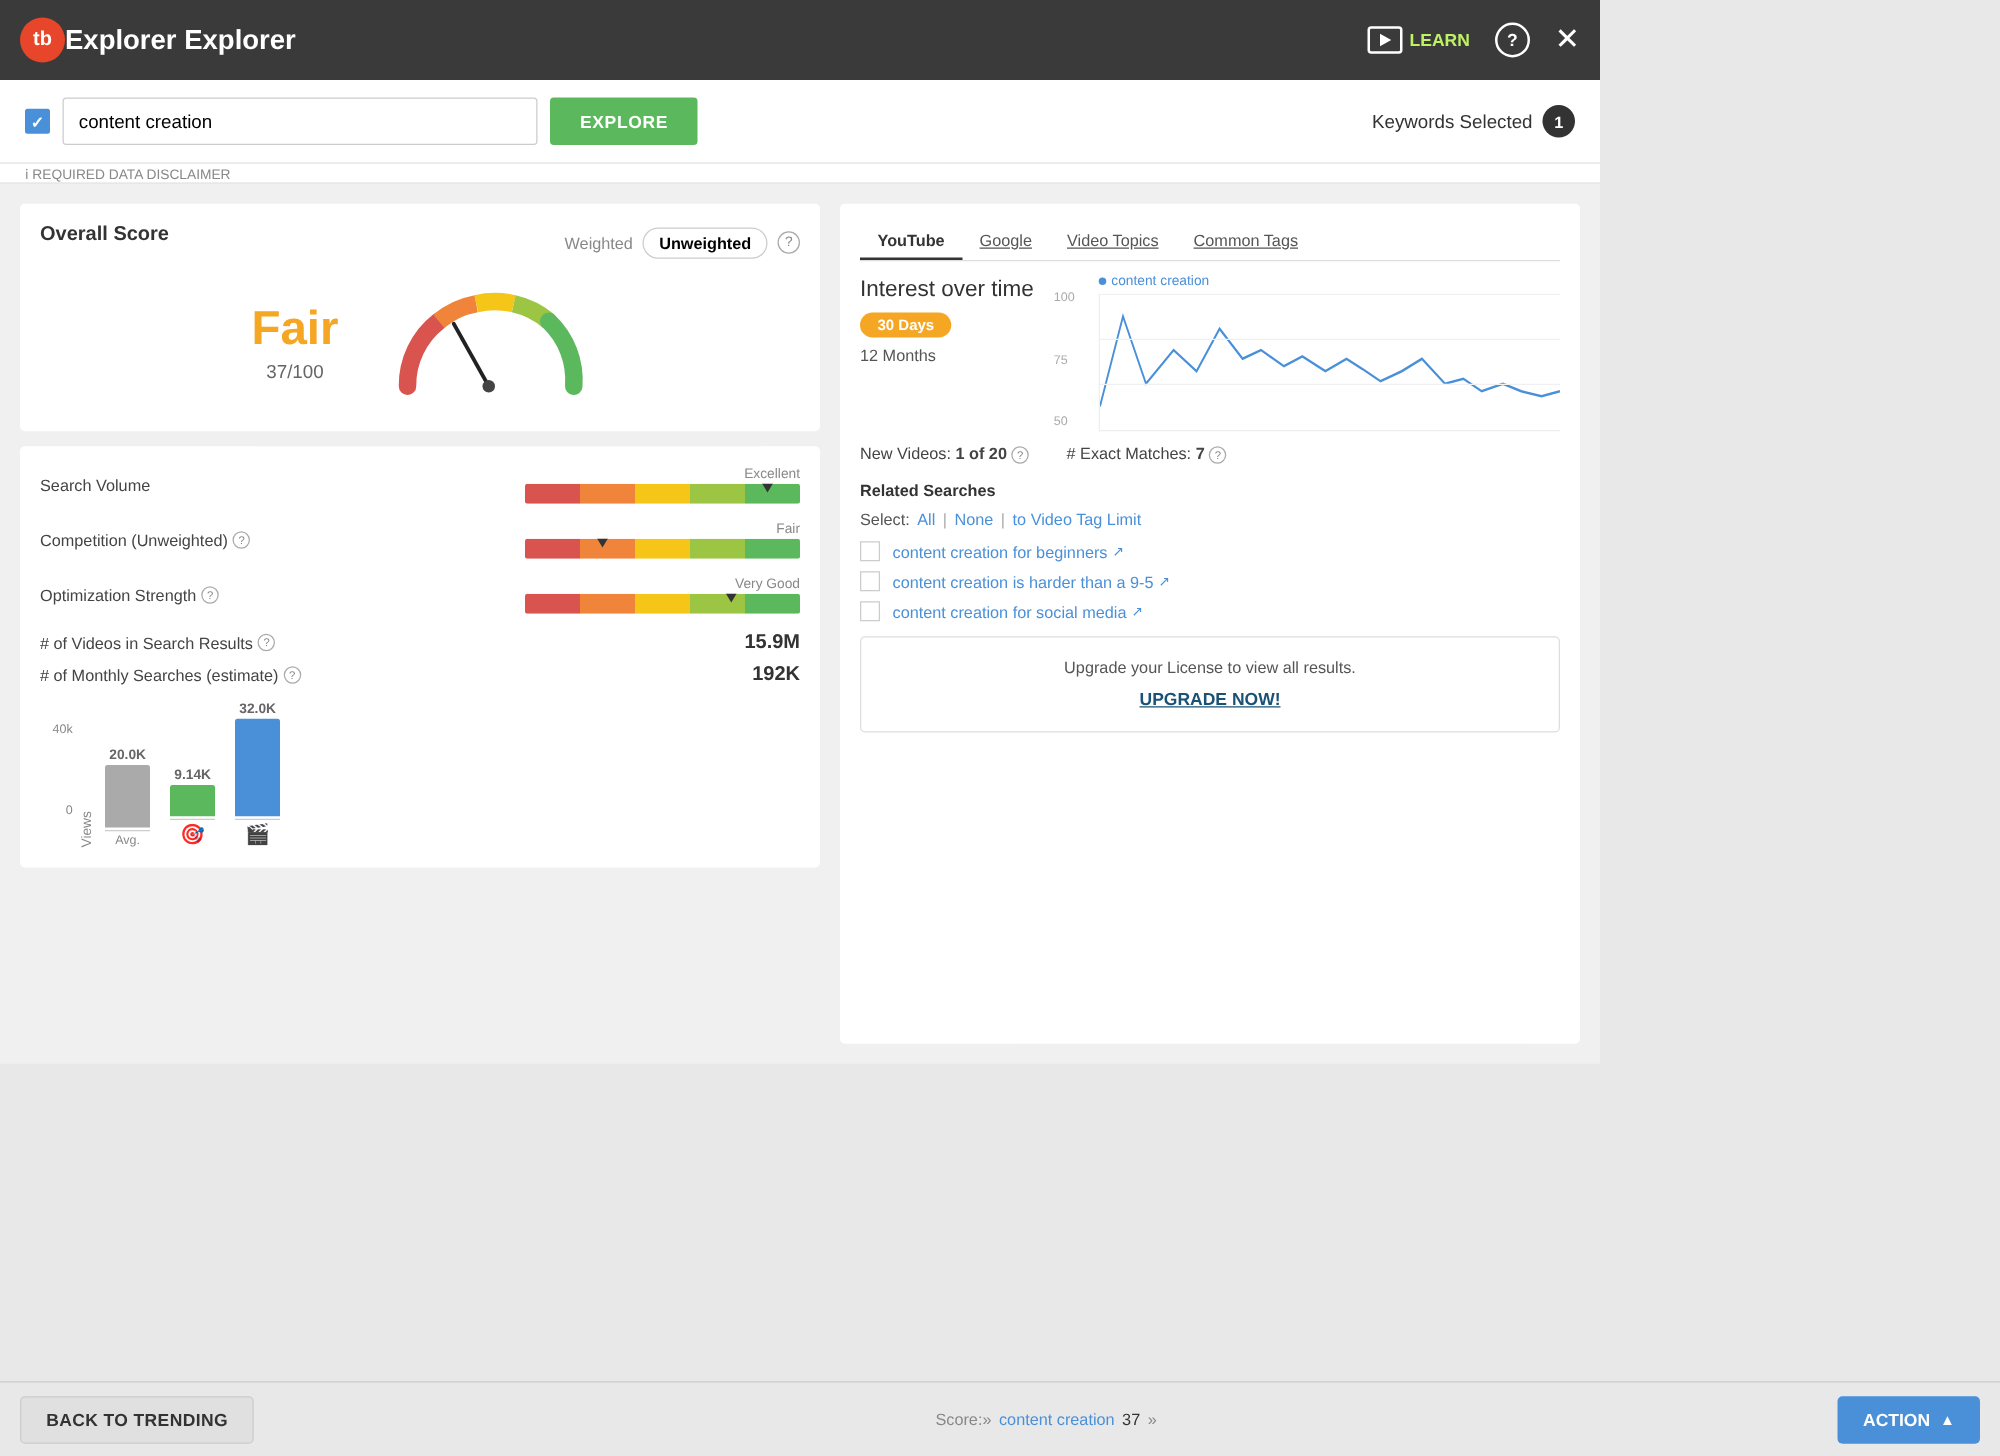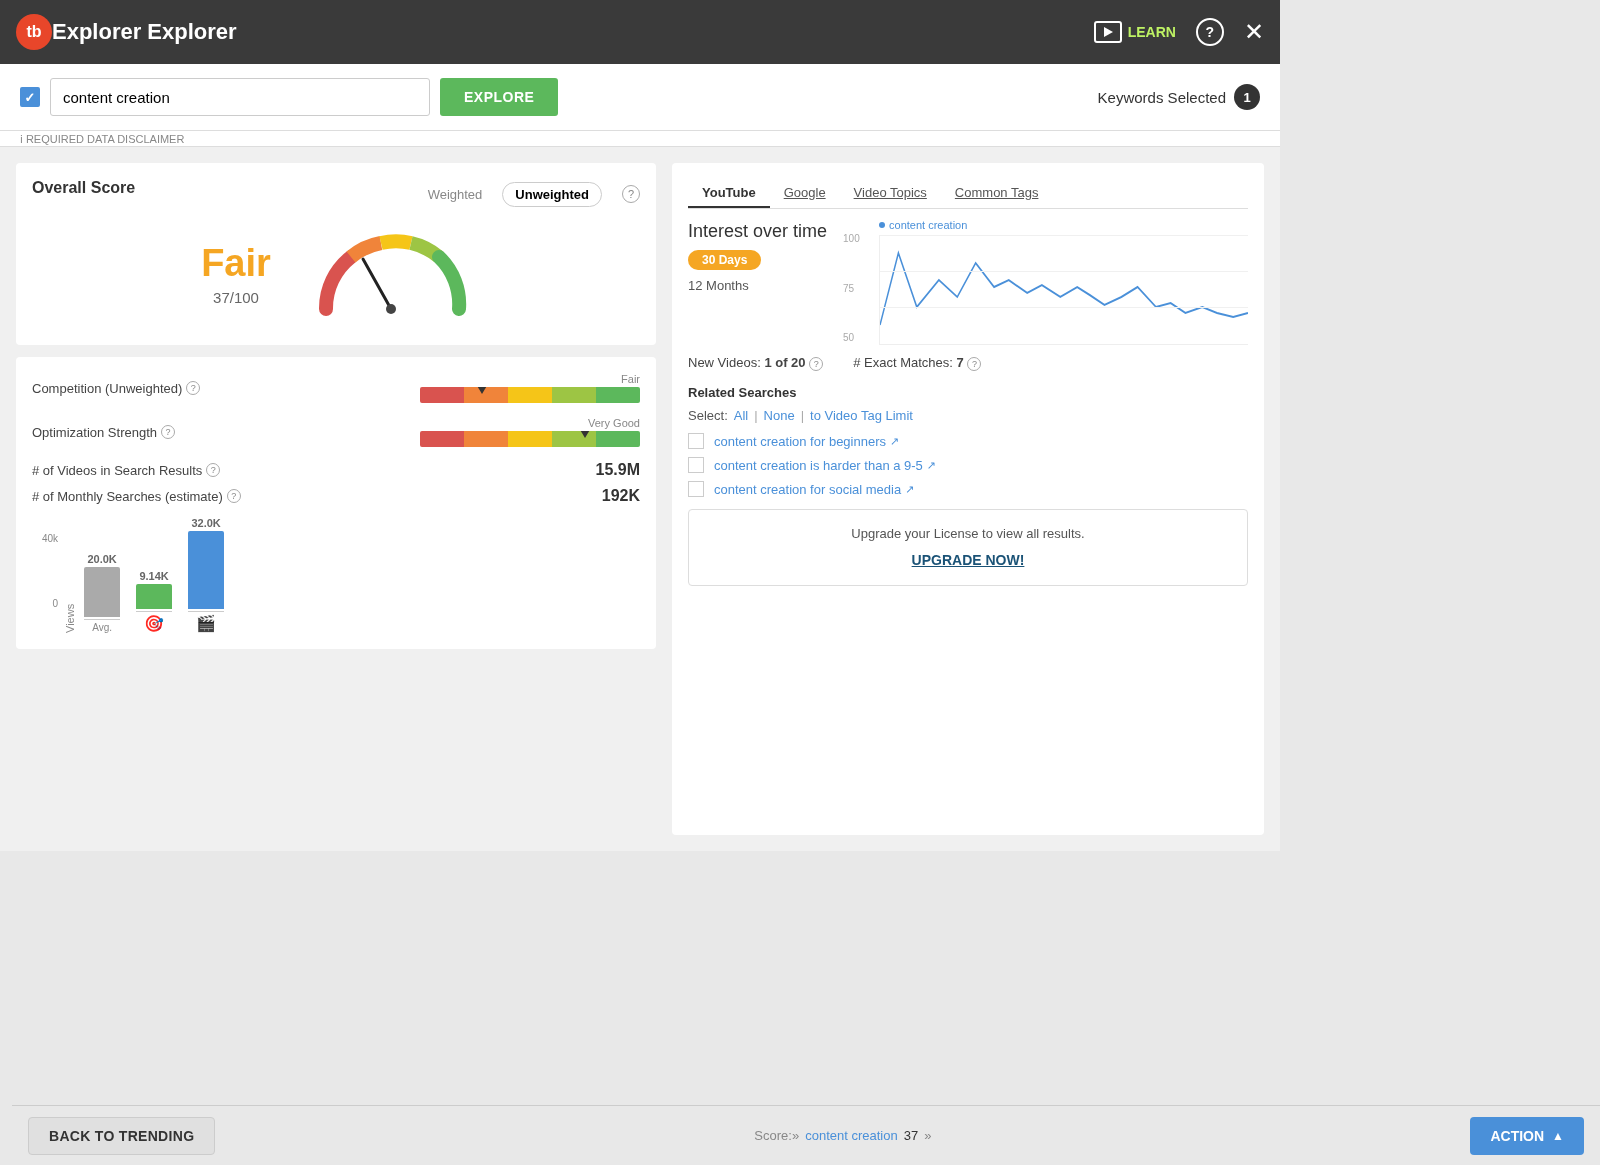--- a/index.html
+++ b/index.html
@@ -162,21 +162,21 @@
     .upgrade-box {
       border: 1px solid #ddd; border-radius: 4px; padding: 16px; text-align: center;
       margin-top: 12px;
     }
     .upgrade-text { font-size: 13px; color: #555; margin-bottom: 6px; }
     .upgrade-sub { font-size: 13px; color: #555; margin-bottom: 10px; }
     .upgrade-link { color: #1a5276; font-size: 14px; font-weight: 700; text-decoration: underline; cursor: pointer; }
 
     
     .bottom-bar {
-      position: fixed; bottom: 0; left: 12px; right: 0; height: 60px;
+      position: fixed; bottom: 0; left: 0; right: 0; height: 60px;
       background: #e8e8e8; border-top: 1px solid #ccc;
       display: flex; align-items: center; justify-content: space-between;
       padding: 0 16px;
     }
     .back-btn {
       height: 38px; padding: 0 20px; background: #e0e0e0; color: #333;
       border: 1px solid #ccc; border-radius: 4px; font-size: 14px; font-weight: 600;
       cursor: pointer; letter-spacing: 0.3px;
     }
     .recent-area { display: flex; align-items: center; gap: 6px; font-size: 13px; }
@@ -241,21 +241,21 @@
   </div>
 </div>
 
 <div class="main-content">
 
   <div class="left-panel">
 
     <div class="overall-score-section">
       <div style="display:flex; justify-content:space-between; align-items:center; margin-bottom:10px;">
         <span class="section-title">Overall Score</span>
-        <div style="display:flex; align-items:center; gap:20px;">
+        <div style="display:flex; align-items:center; gap:8px;">
           <span class="score-label">Weighted</span>
           <button class="score-btn-active">
             <span>Unweighted</span>
           </button>
           <div class="score-help">?</div>
         </div>
       </div>
       <div class="score-display">
         <div class="score-text-area">
           <div class="score-fair">Fair</div>
@@ -273,20 +273,34 @@
 
             <line x1="80" y1="80" x2="52" y2="30" stroke="#222" stroke-width="3" stroke-linecap="round"></line>
             <circle cx="80" cy="80" r="5" fill="#444"></circle>
           </svg>
         </div>
       </div>
     </div>
 
     <div class="score-analysis-section">
 
+      <div class="analysis-row" style="margin-bottom:14px;">
+        <span class="analysis-label">Search Volume</span>
+        <div class="analysis-bar-area">
+          <span class="bar-label">Excellent</span>
+          <div class="color-bar" style="width:220px;">
+            <div class="bar-red" style="width:20%"></div>
+            <div class="bar-orange" style="width:20%"></div>
+            <div class="bar-yellow" style="width:20%"></div>
+            <div class="bar-light-green" style="width:20%"></div>
+            <div class="bar-green" style="width:20%"></div>
+            <div class="bar-marker" style="left: calc(88% - 6px);"></div>
+          </div>
+        </div>
+      </div>
 
       <div class="analysis-row" style="margin-bottom:14px;">
         <span class="analysis-label">
           <span>Competition (Unweighted)</span>
           <span class="help-icon-sm">?</span>
         </span>
         <div class="analysis-bar-area">
           <span class="bar-label">Fair</span>
           <div class="color-bar" style="width:220px;">
             <div class="bar-red" style="width:20%"></div>

